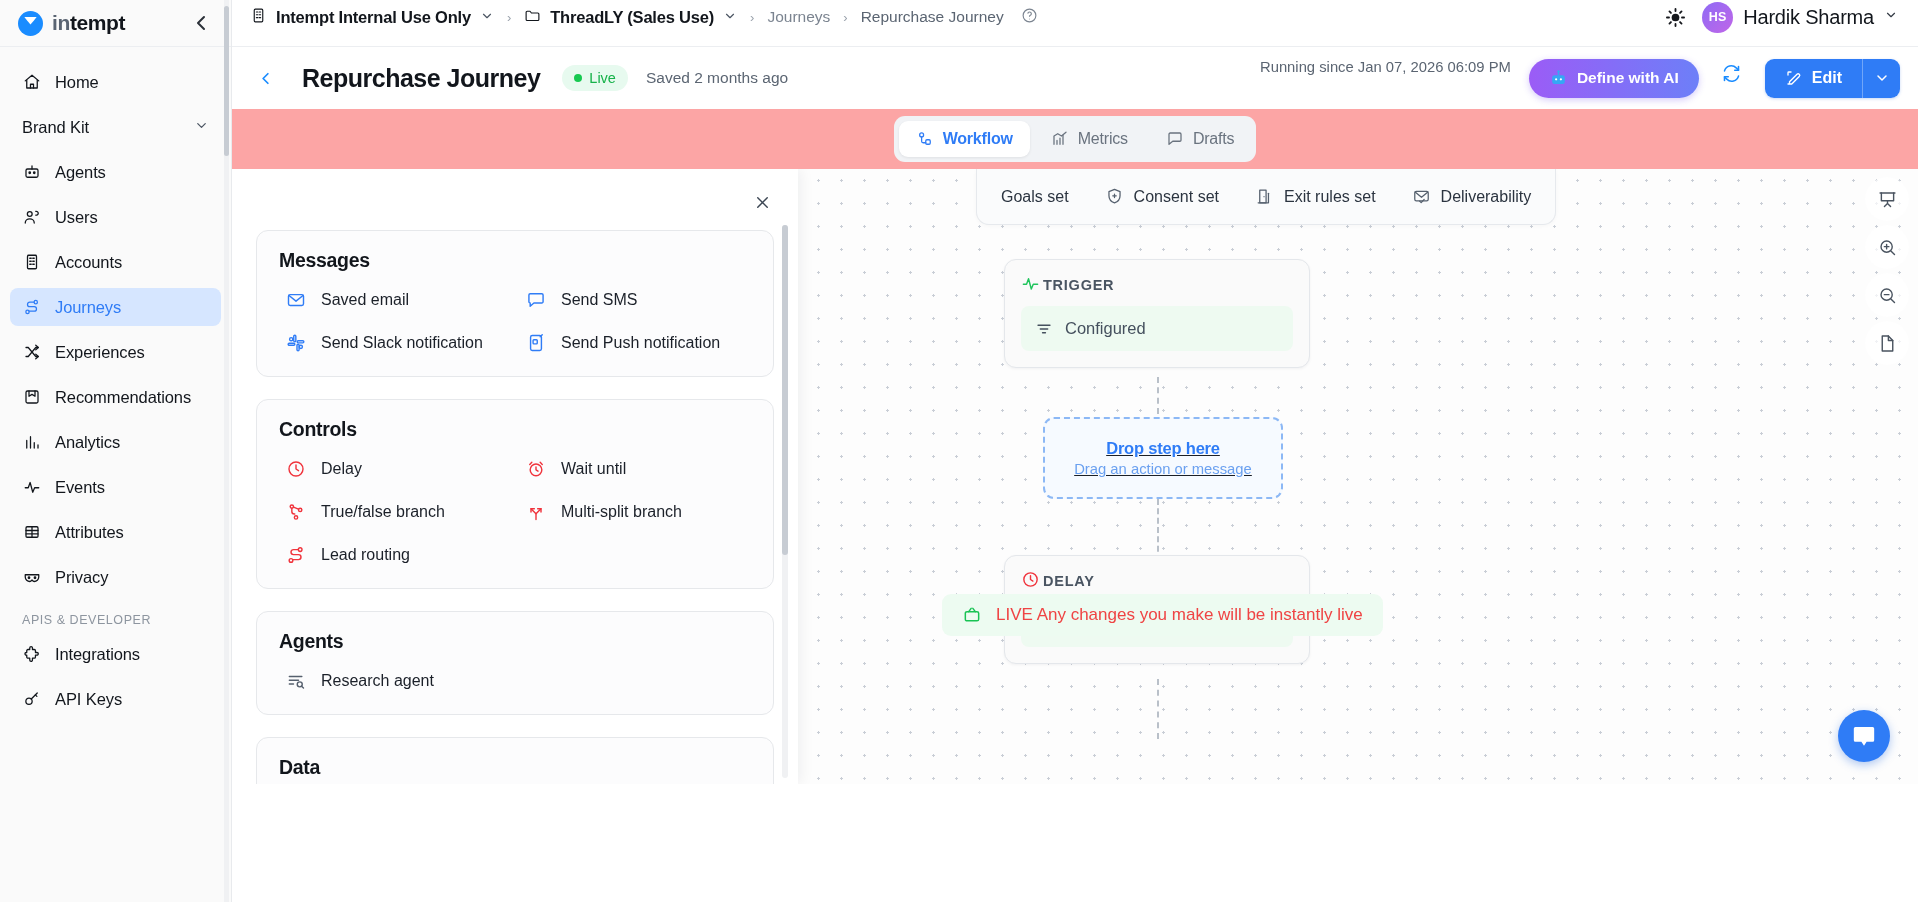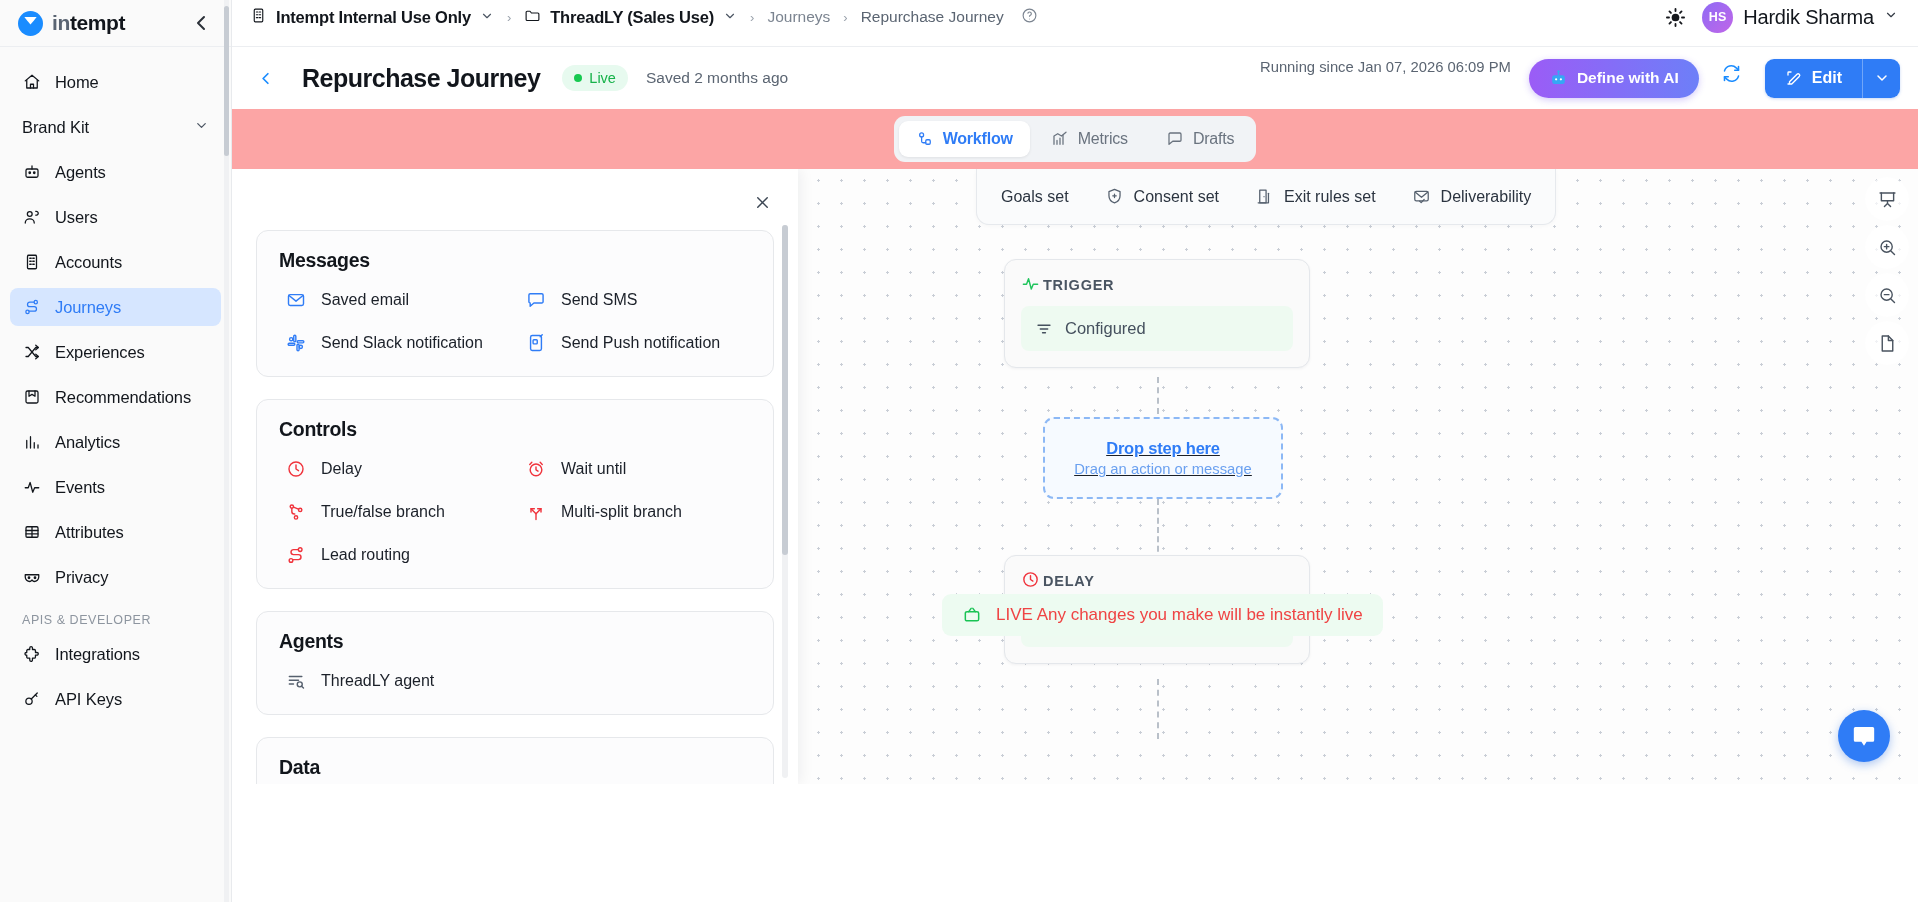--- a/index.html
+++ b/index.html
@@ -796,21 +796,21 @@
             <div class="card-title">Agents</div>
             <div class="card-grid">
               <div class="lib-item">
                 <span class="lib-ic ic-slate">
                     <svg viewBox="0 0 24 24">
                       <path d="M4 6.5h15M4 11h11M4 15.5h5"></path>
                       <circle cx="16.5" cy="16" r="3"></circle>
                       <path d="M18.7 18.2 21 20.4"></path>
                     </svg>
                   </span>
-                <span>ThreadLY agent</span>
+                <span>Research agent</span>
               </div>
             </div>
           </div>
 
           <div class="card" style="margin-bottom:0;">
             <div class="card-title" style="margin-bottom:0;">Data</div>
           </div>
 
           <div class="lib-scroll-track"></div>
           <div class="lib-scroll-thumb"></div>

